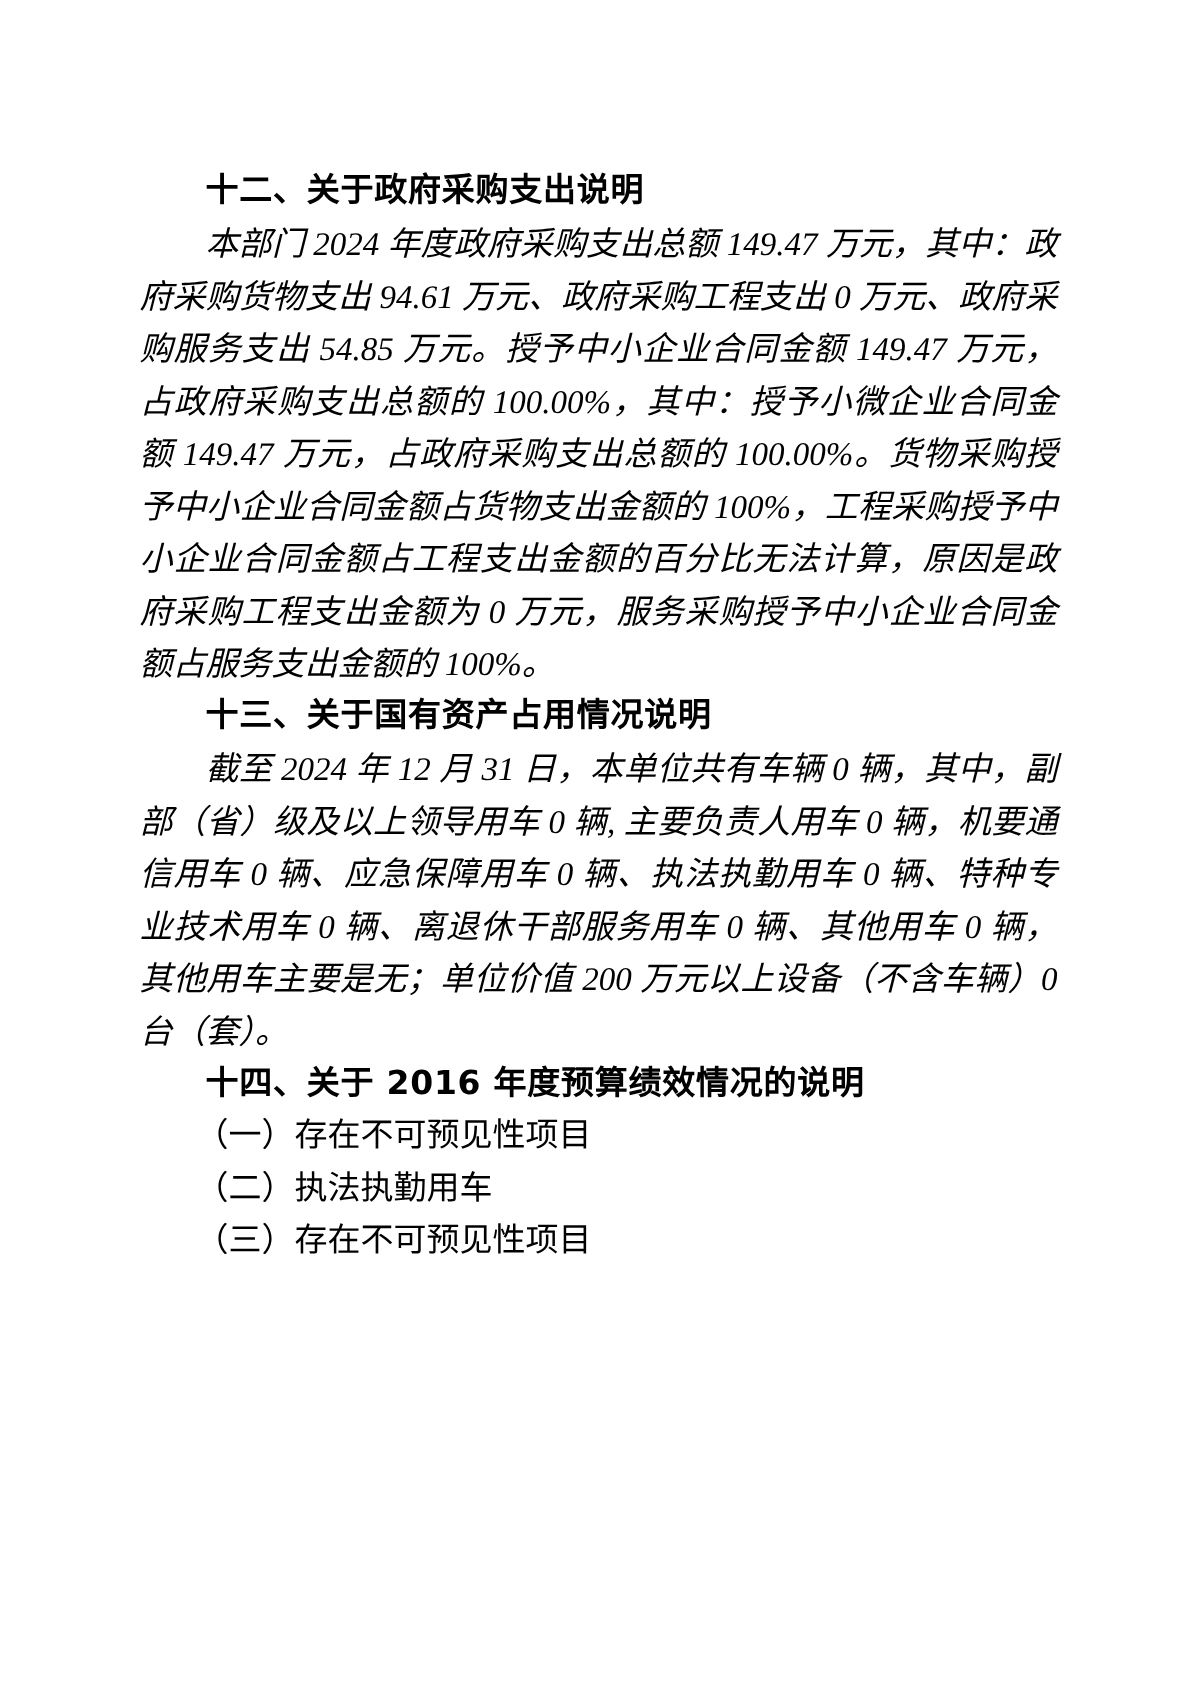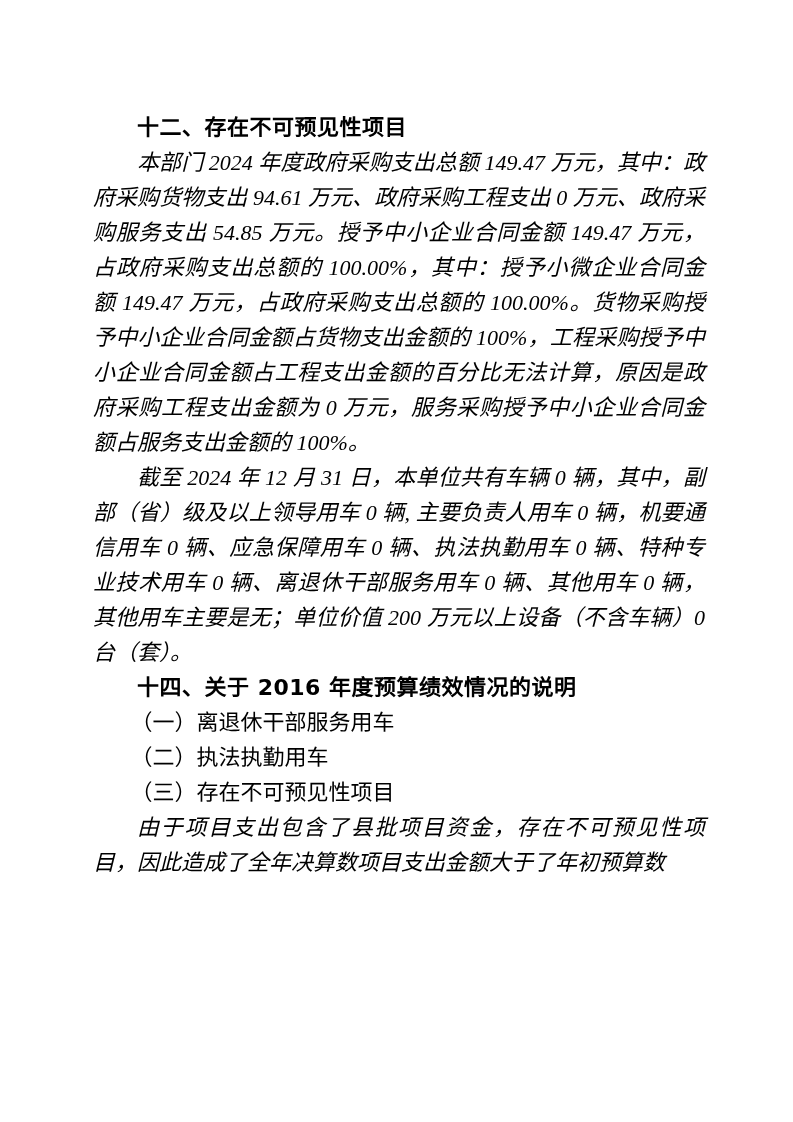--- a/index.html
+++ b/index.html
@@ -51,33 +51,33 @@
     text-align: justify;
     font-style: italic;
   }
 </style>
 </head>
 <body>
 
 <div class="page">
   <div class="doc">
 
-    <h2 class="h1">十二、存在不可预见性项目</h2>
+    <h2 class="h1">十二、关于政府采购支出说明</h2>
 
     <p class="para">本部门 2024 年度政府采购支出总额 149.47 万元，其中：政府采购货物支出 94.61 万元、政府采购工程支出 0 万元、政府采购服务支出 54.85 万元。授予中小企业合同金额 149.47 万元，占政府采购支出总额的 100.00%，其中：授予小微企业合同金额 149.47 万元，占政府采购支出总额的 100.00%。货物采购授予中小企业合同金额占货物支出金额的 100%，工程采购授予中小企业合同金额占工程支出金额的百分比无法计算，原因是政府采购工程支出金额为 0 万元，服务采购授予中小企业合同金额占服务支出金额的 100%。</p>
 
+    <h2 class="h1">十三、关于国有资产占用情况说明</h2>
 
     <p class="para">截至 2024 年 12 月 31 日，本单位共有车辆 0 辆，其中，副部（省）级及以上领导用车 0 辆, 主要负责人用车 0 辆，机要通信用车 0 辆、应急保障用车 0 辆、执法执勤用车 0 辆、特种专业技术用车 0 辆、离退休干部服务用车 0 辆、其他用车 0 辆，其他用车主要是无；单位价值 200 万元以上设备（不含车辆）0 台（套）。</p>
 
     <h2 class="h1">十四、关于 2016 年度预算绩效情况的说明</h2>
 
-    <h3 class="h2">（一）离退休干部服务用车</h3>
+    <h3 class="h2">（一）存在不可预见性项目</h3>
 
 
     <h3 class="h2">（二）执法执勤用车</h3>
 
 
     <h3 class="h2">（三）存在不可预见性项目</h3>
 
-    <p class="para">由于项目支出包含了县批项目资金，存在不可预见性项目，因此造成了全年决算数项目支出金额大于了年初预算数</p>
 
   </div>
 </div>
 
 </body></html>

